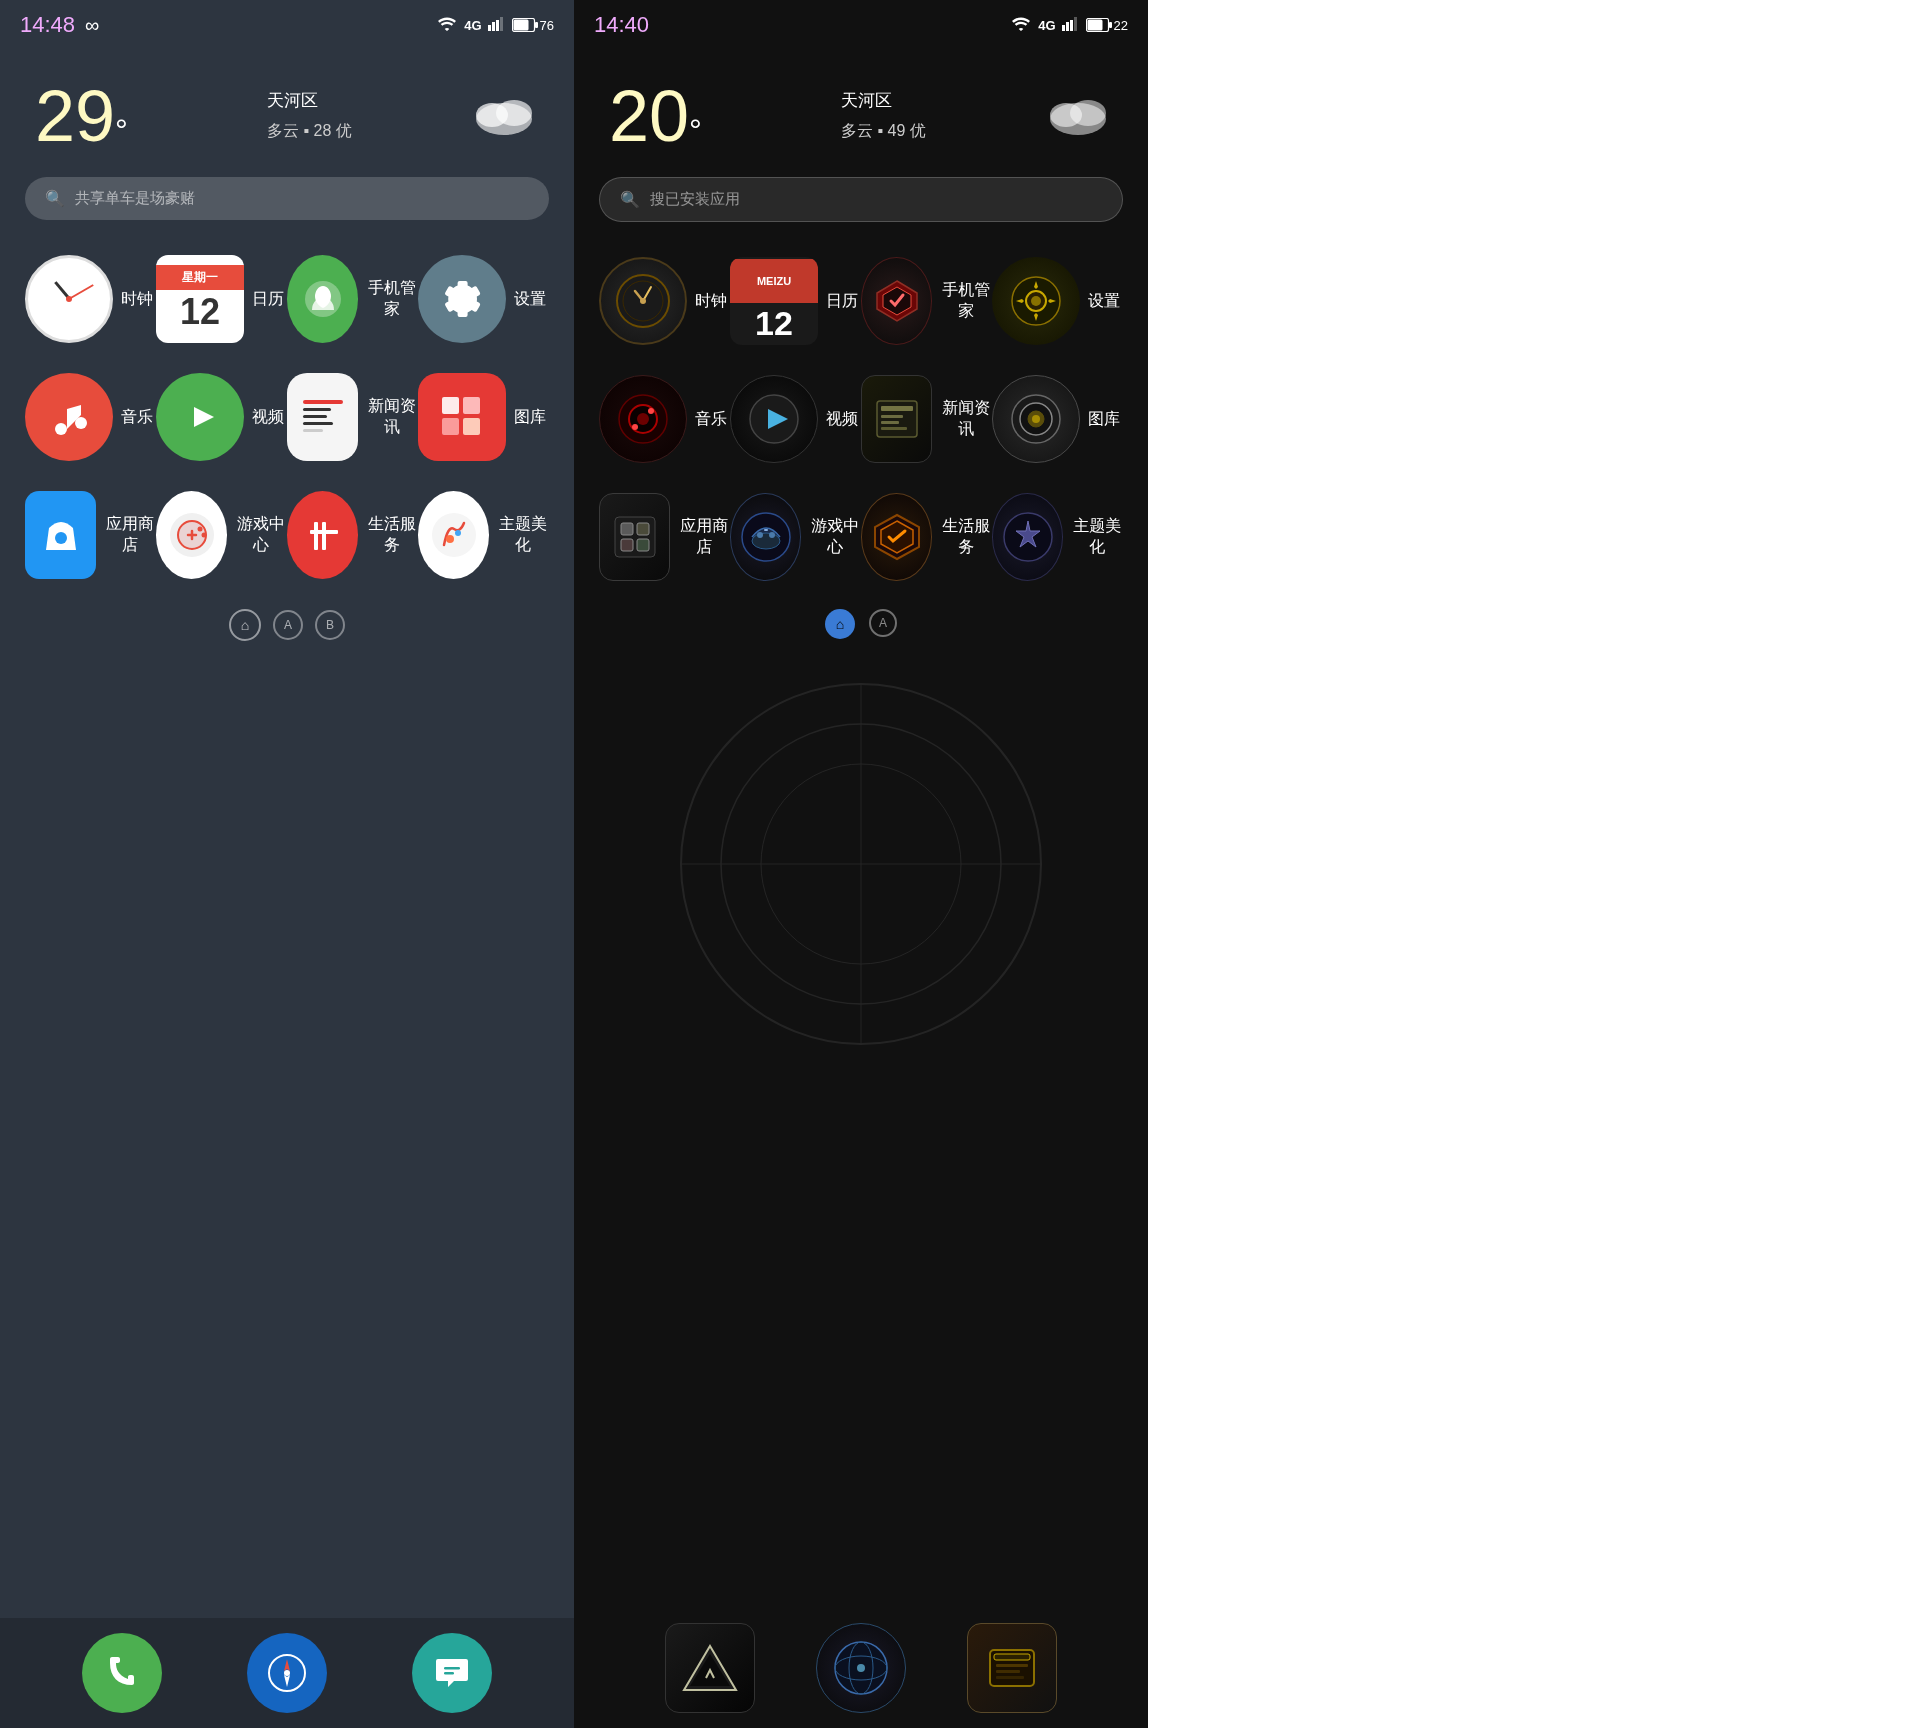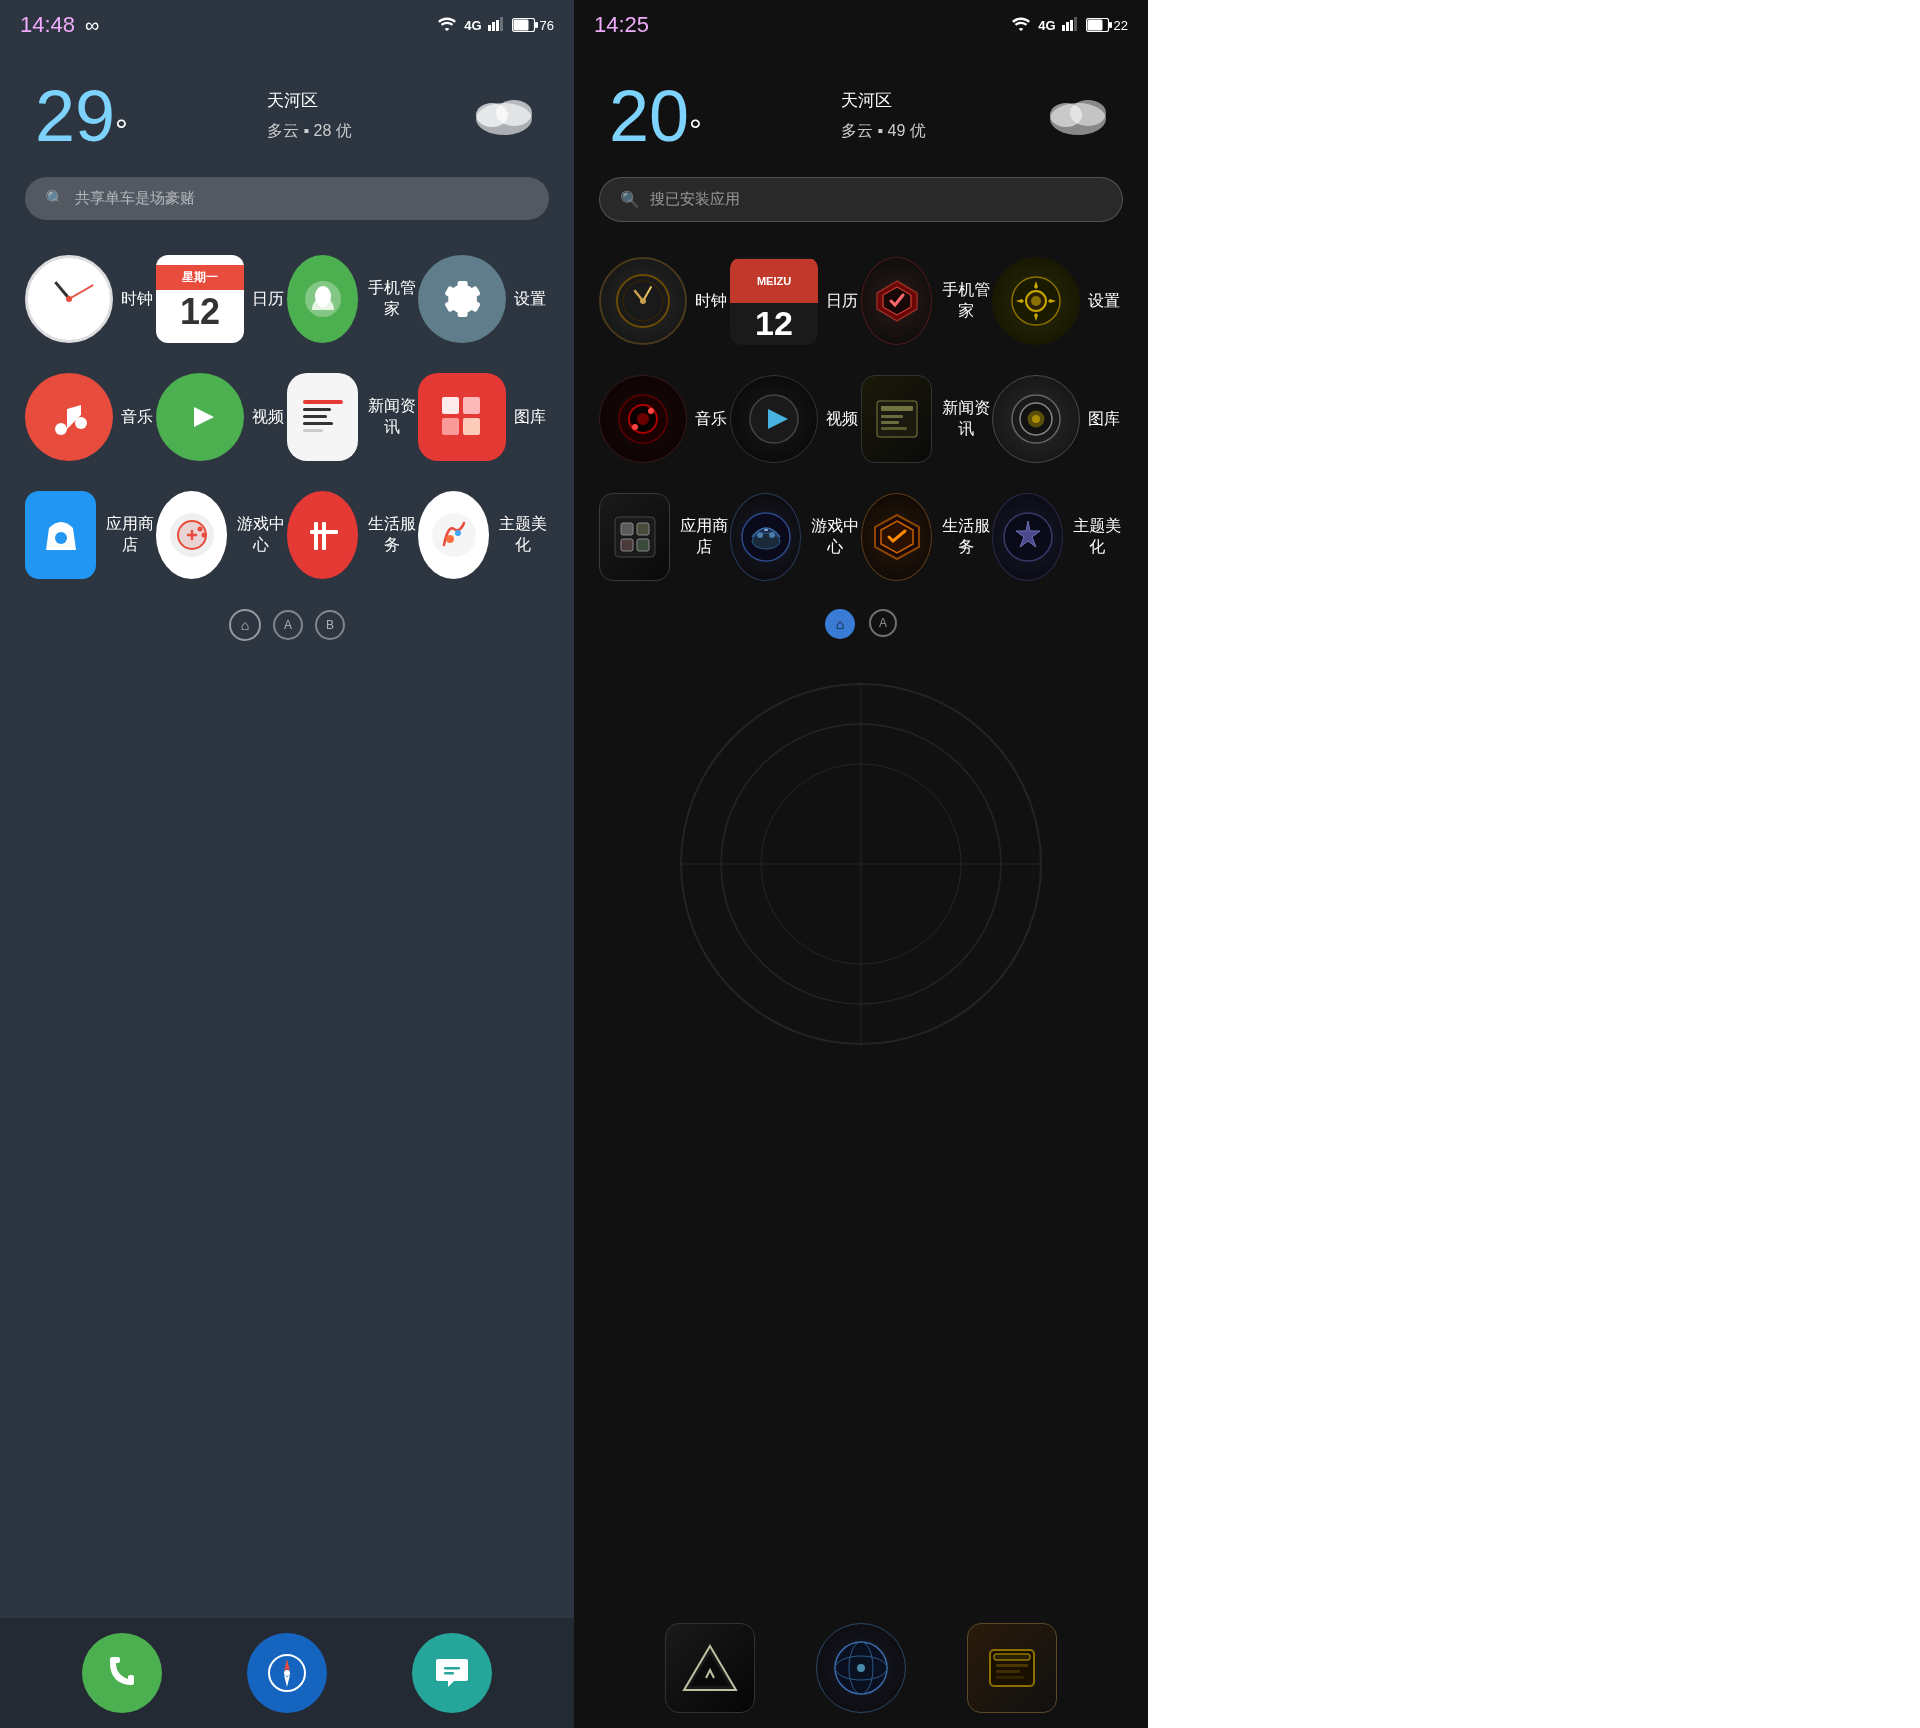--- a/index.html
+++ b/index.html
@@ -56,21 +56,21 @@
     .weather-widget {
       display: flex;
       align-items: center;
       justify-content: space-between;
       padding: 20px 35px;
       margin-top: 10px;
     }
     .weather-temp {
       font-size: 72px;
       font-weight: 300;
-      color: #7dd3fc;
+      color: #fef9c3;
       line-height: 1;
     }
     .weather-details {
       margin-left: 22px;
       color: #ccc;
       font-size: 16px;
       line-height: 1.8;
     }
     .weather-details .city { color: #fff; font-size: 17px; }
     .weather-cloud-icon {
@@ -606,21 +606,21 @@
     <svg width="400" height="400" viewBox="0 0 400 400" fill="none">
       <circle cx="200" cy="200" r="180" stroke="white" stroke-width="2"></circle>
       <circle cx="200" cy="200" r="140" stroke="white" stroke-width="1.5"></circle>
       <circle cx="200" cy="200" r="100" stroke="white" stroke-width="1"></circle>
       <line x1="20" y1="200" x2="380" y2="200" stroke="white" stroke-width="1"></line>
       <line x1="200" y1="20" x2="200" y2="380" stroke="white" stroke-width="1"></line>
     </svg>
   </div>
 
   <div class="status-bar">
-    <span class="status-time">14:25</span>
+    <span class="status-time">14:40</span>
     <div class="status-icons">
       <span>
         <svg width="22" height="16" viewBox="0 0 22 16" fill="white">
             <path d="M11 4C8.2 4 5.7 5 3.7 6.8L2 5.1C4.4 2.9 7.6 1.5 11 1.5s6.6 1.4 9 3.6l-1.7 1.7C16.3 5 13.8 4 11 4zm0 4c-1.8 0-3.4.7-4.6 1.8L4.7 8.1C6.3 6.6 8.5 5.7 11 5.7s4.7.9 6.3 2.4l-1.7 1.7C14.4 8.7 12.8 8 11 8zm0 4c-.9 0-1.7.4-2.3.9L11 15l2.3-2.1C12.7 12.4 11.9 12 11 12z"></path>
           </svg>
       </span>
       <span style="color:#fff;font-size:13px;font-weight:bold;">4G</span>
       <span>
         <svg width="18" height="14" viewBox="0 0 18 14" fill="white">
             <rect x="0" y="8" width="3" height="6"></rect>

